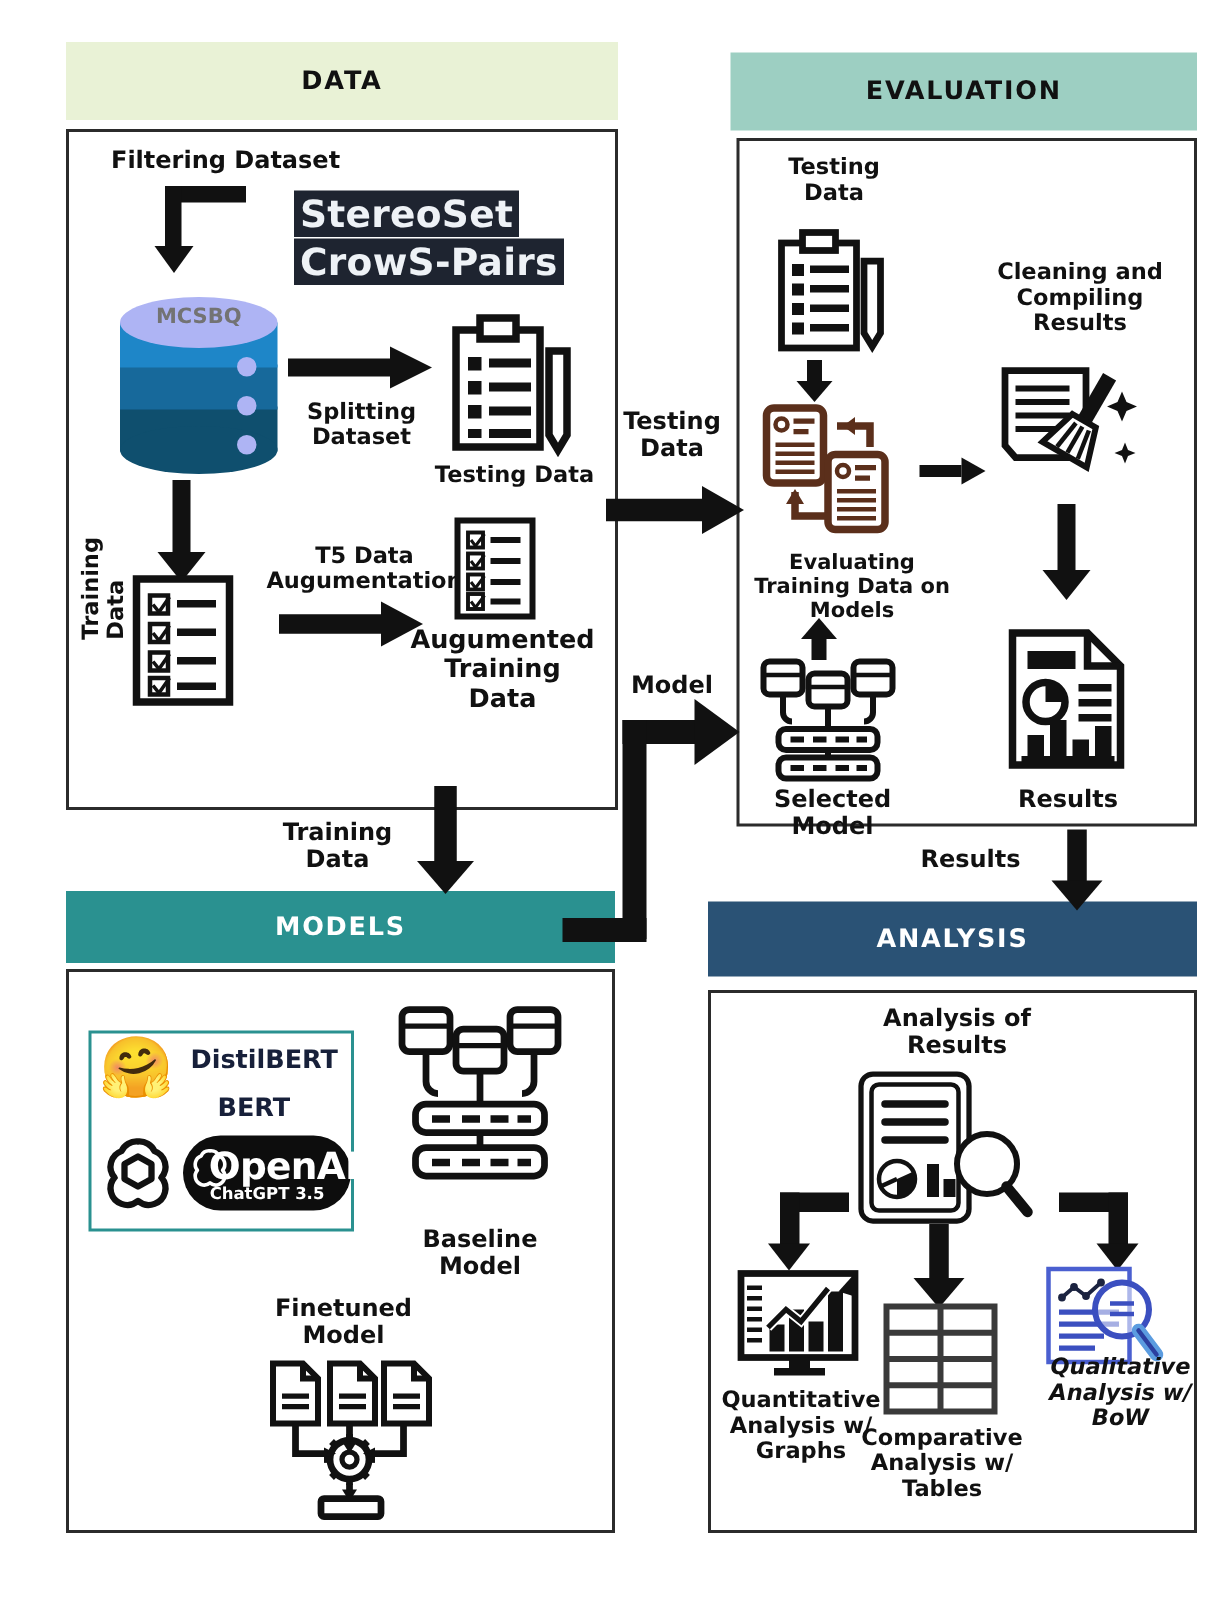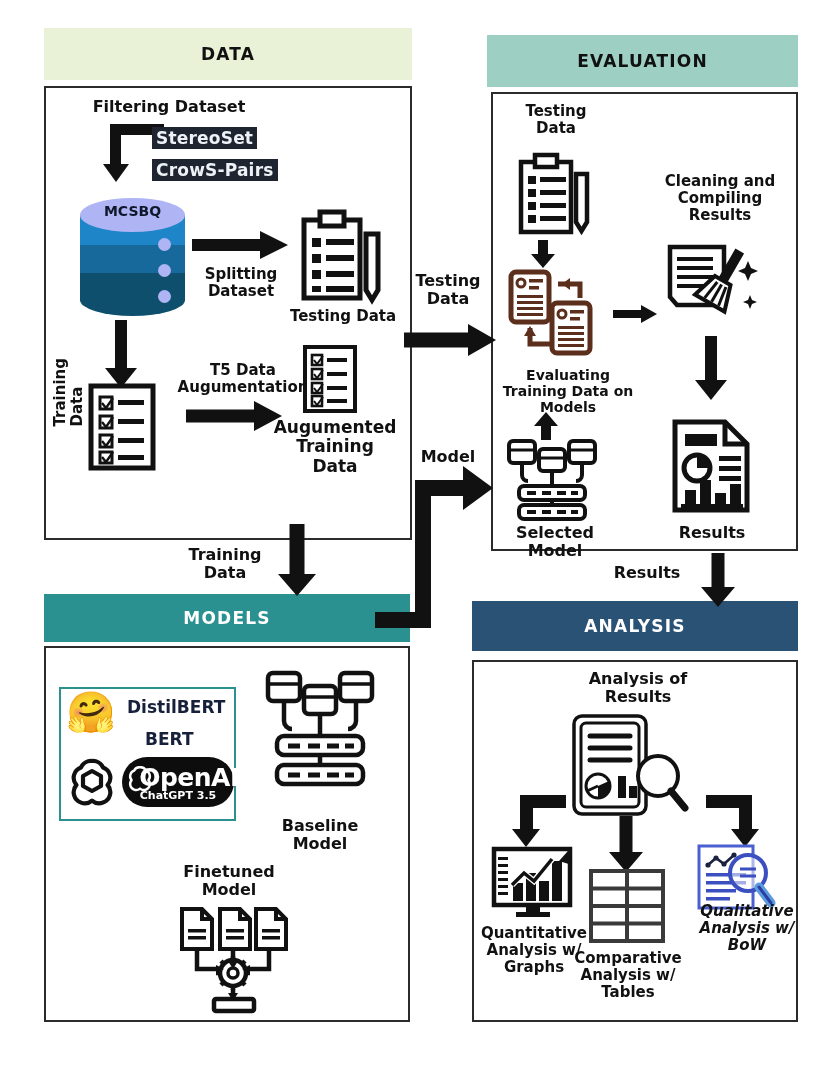--- a/index.html
+++ b/index.html
@@ -27,33 +27,33 @@
   .arrow-u{position:absolute;}
   .arrow-u .shaft{position:absolute;background:#111;left:50%;transform:translateX(-50%);bottom:0;}
   .arrow-u .head{position:absolute;left:50%;transform:translateX(-50%);top:0;
                  width:0;height:0;border-left:solid transparent;border-right:solid transparent;border-bottom:solid #111;}
 
   .elbow{position:absolute;}
   .elbow .seg{position:absolute;background:#111;}
 
   
   .tag{position:absolute;background:#1e2430;color:#eef2f6;font-weight:600;
-       padding:1px 4px;font-size:17px;letter-spacing:0.2px;white-space:nowrap;}
+       padding:1px 4px;font-size:25px;letter-spacing:0.2px;white-space:nowrap;margin-left:44px;}
 
   
   .db{position:absolute;}
   .db .top{position:absolute;left:0;top:0;width:100%;height:34px;border-radius:50%;
            background:#aeb4f4;}
   .db .b1{position:absolute;left:0;top:17px;width:100%;height:30px;background:#1e86c8;}
   .db .b2{position:absolute;left:0;top:45px;width:100%;height:30px;background:#17699b;}
   .db .b3{position:absolute;left:0;top:73px;width:100%;height:30px;background:#0f4f6e;}
   .db .bot{position:absolute;left:0;top:86px;width:100%;height:32px;border-radius:50%;background:#0f4f6e;}
   .db .dot{position:absolute;width:13px;height:13px;border-radius:50%;background:#aeb4f4;right:14px;}
   .db .lbl-db{position:absolute;left:0;top:5px;width:100%;text-align:center;font-weight:bold;
-              font-size:14px;color:#0f172a;z-index:5;}
+              font-size:14px;color:#737373;z-index:5;}
 
   .hf-box{position:absolute;border:2px solid #2a9190;background:#fff;box-sizing:border-box;}
   .oa-pill{position:absolute;background:#0d0d0d;border-radius:26px;display:flex;
            flex-direction:column;align-items:center;justify-content:center;color:#fff;}
   .oa-name{font-size:25px;font-weight:bold;letter-spacing:-.5px;margin-left:22px;}
   .oa-sub{font-size:11px;font-weight:bold;margin-top:-3px;}
   .mdl-name{position:absolute;font-weight:bold;font-size:17px;color:#17203a;}
   .emoji{position:absolute;font-size:40px;line-height:1;}
 
   svg{display:block;overflow:visible;}
@@ -61,21 +61,21 @@
 </style>
 </head>
 <body>
 
 <div class="panel">
   <div class="panel-header" style="left:44px;top:28px;width:368px;height:52px;background:#e9f2d6;">
     <span>DATA</span>
   </div>
   <div class="panel-body" style="left:44px;top:86px;width:368px;height:454px;"></div>
 
-  <div class="lbl" style="left:74px;top:98px;width:190px;font-size:16px;text-align:center;">Filtering Dataset</div>
+  <div class="lbl" style="left:74px;top:98px;width:190px;font-size:16px;text-align:left;">Filtering Dataset</div>
 
   <div class="elbow" style="left:110px;top:124px;">
     <div class="seg" style="left:0;top:0;width:54px;height:11px;"></div>
     <div class="seg" style="left:0;top:0;width:11px;height:42px;"></div>
     <div style="position:absolute;left:-7px;top:40px;width:0;height:0;
       border-left:13px solid transparent;border-right:13px solid transparent;border-top:18px solid #111;"></div>
   </div>
 
   <div class="tag" style="left:152px;top:127px;">StereoSet</div>
   <div class="tag" style="left:152px;top:159px;">CrowS-Pairs</div>

